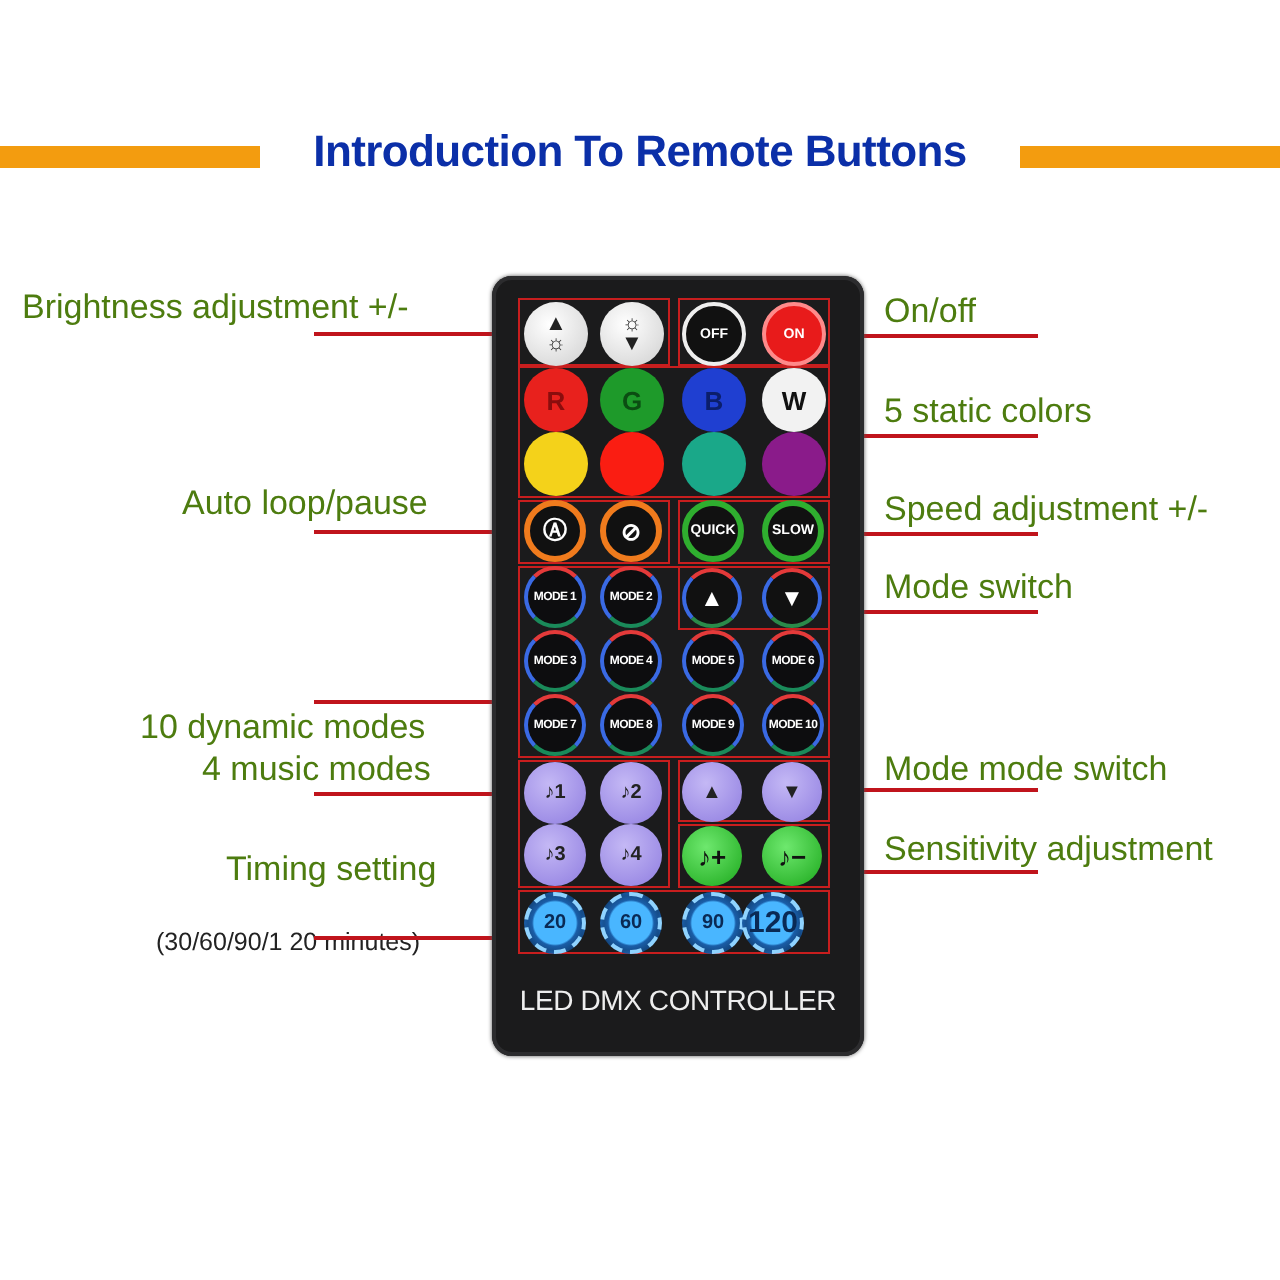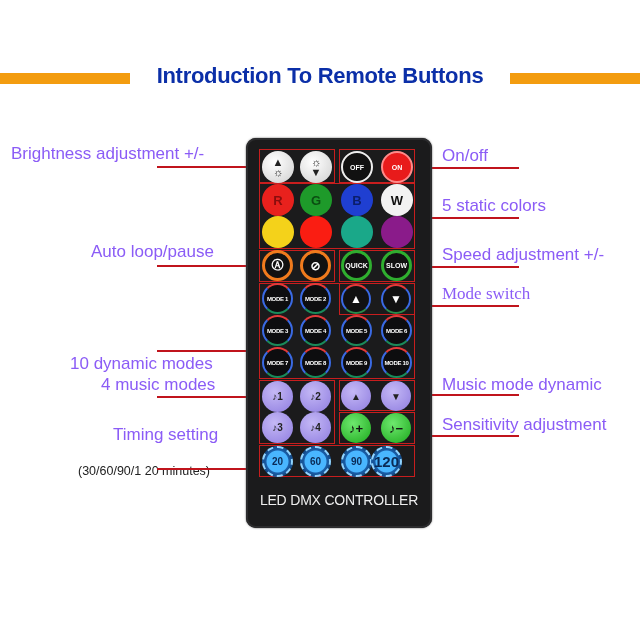--- a/index.html
+++ b/index.html
@@ -1,20 +1,20 @@
 <!DOCTYPE html>
 <html><head>
 <meta charset="utf-8">
 <style>
   html,body{margin:0;padding:0;background:#fff;}
   body{width:640px;height:640px;position:relative;overflow:hidden;font-family:"Liberation Sans",sans-serif;}
   .bar{position:absolute;top:73px;height:11px;background:#f39c0f;}
   .title{position:absolute;top:63px;left:0;width:640px;text-align:center;font-weight:bold;font-size:22px;color:#0b2fa8;letter-spacing:-0.3px;}
   .title span{background:#fff;padding:0 2px;}
-  .label{position:absolute;font-size:17px;color:#8b5cf6;white-space:nowrap;text-align:right;}
+  .label{position:absolute;font-size:17px;color:#4d7c0f;white-space:nowrap;text-align:right;}
   .sub{position:absolute;font-size:12.5px;color:#222;white-space:nowrap;}
   .line{position:absolute;height:2px;background:#c0141c;}
   .remote{position:absolute;left:246px;top:138px;width:186px;height:390px;background:#1b1b1c;border-radius:10px;box-shadow:inset 0 0 0 2px #2c2c2e, 0 0 2px #555;}
   .box{position:absolute;border:1.5px solid #c81e1e;box-sizing:border-box;}
   .btn{position:absolute;width:32px;height:32px;border-radius:50%;display:flex;align-items:center;justify-content:center;box-sizing:border-box;font-weight:bold;cursor:pointer;}
   .btn.bright{background:radial-gradient(circle at 40% 35%,#fff,#cfcfcf);color:#222;font-size:14px;}
   .btn.off{background:#111;border:2px solid #eee;color:#fff;font-size:7px;}
   .btn.on{background:#e81b1b;border:2px solid #ff8a8a;color:#fff;font-size:7px;}
   .btn.color{font-size:13px;}
   .btn.ring{background:#111;border:3px solid #f07b1d;color:#fff;font-size:12px;}
@@ -51,24 +51,24 @@
 
 <div class="label" style="left:442px;top:146px;">On/off</div>
 <div class="line" style="left:412px;top:167px;width:107px;"></div>
 
 <div class="label" style="left:442px;top:196px;">5 static colors</div>
 <div class="line" style="left:420px;top:217px;width:99px;"></div>
 
 <div class="label" style="left:442px;top:245px;">Speed adjustment +/-</div>
 <div class="line" style="left:412px;top:266px;width:107px;"></div>
 
-<div class="label" style="left:442px;top:284px;font-family:Liberation Serif, serif;">Mode switch</div>
+<div class="label" style="left:442px;top:284px;">Mode switch</div>
 <div class="line" style="left:412px;top:305px;width:107px;"></div>
 
-<div class="label" style="left:442px;top:375px;">Music mode dynamic</div>
+<div class="label" style="left:442px;top:375px;">Mode mode switch</div>
 <div class="line" style="left:412px;top:394px;width:107px;"></div>
 
 <div class="label" style="left:442px;top:415px;">Sensitivity adjustment</div>
 <div class="line" style="left:412px;top:435px;width:107px;"></div>
 
 <div class="remote"></div>
 
 <div class="box" style="left:259px;top:149px;width:76px;height:34px;"></div>
 <div class="box" style="left:339px;top:149px;width:76px;height:34px;"></div>
 <div class="box" style="left:259px;top:183px;width:156px;height:66px;"></div>

